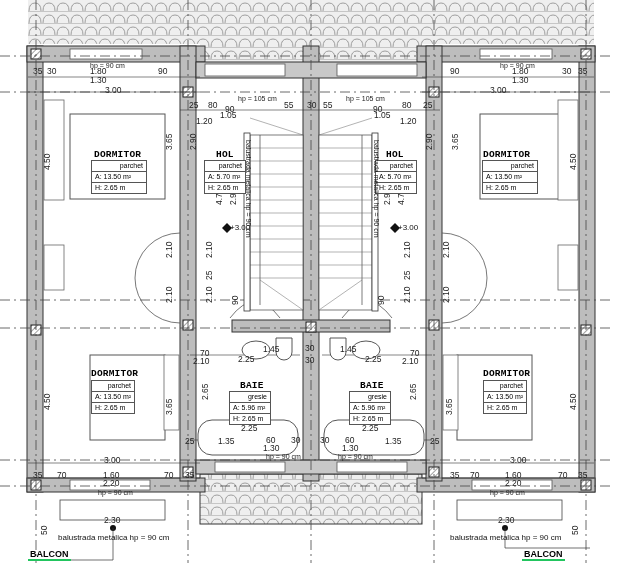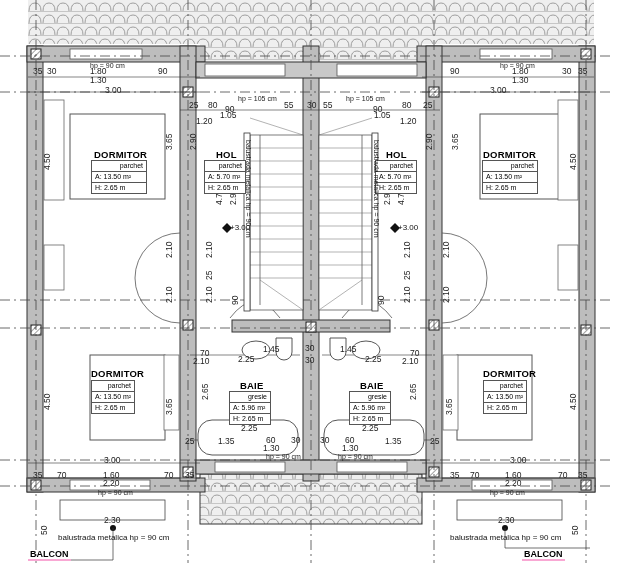--- a/index.html
+++ b/index.html
@@ -5,22 +5,22 @@
   html,body{margin:0;padding:0;background:#fff;}
   #plan{position:relative;width:614px;height:563px;overflow:hidden;background:#fff;font-family:"Liberation Sans",sans-serif;}
   svg{position:absolute;left:0;top:0;}
   .t{font-family:"Liberation Sans",sans-serif;fill:#222;}
   .dim{font-size:8.5px;}
   .small{font-size:7px;}
   .lbl{position:absolute;font-family:"Liberation Sans",sans-serif;color:#111;}
   .roombox{position:absolute;border:1px solid #555;background:#fff;font-size:7px;font-family:"Liberation Sans",sans-serif;}
   .roombox .r{border-top:1px solid #555;height:10px;line-height:10px;padding-left:3px;white-space:nowrap;}
   .roombox .r:first-child{border-top:none;text-align:right;padding-right:3px;}
-  .roomname{position:absolute;font-weight:bold;font-size:9.5px;font-family:Liberation Sans, sans-serif;letter-spacing:0.2px;}
-  .balcon{position:absolute;font-weight:bold;font-size:9px;font-family:"Liberation Sans",sans-serif;border-bottom:2px solid #f9a8d4;padding:0 2px;}
+  .roomname{position:absolute;font-weight:bold;font-size:9.5px;font-family:Liberation Mono, monospace;letter-spacing:0.2px;}
+  .balcon{position:absolute;font-weight:bold;font-size:9px;font-family:"Liberation Sans",sans-serif;border-bottom:2px solid #22c55e;padding:0 2px;}
 </style>
 </head>
 <body>
 
 <div id="plan">
 <svg width="622" height="563" viewBox="0 0 622 563" xmlns="http://www.w3.org/2000/svg">
   <defs>
     <pattern id="tiles" width="14" height="12" patternUnits="userSpaceOnUse">
       <rect width="14" height="12" fill="#efefef"></rect>
       <path d="M1 11 Q1 3 7 3 Q13 3 13 11" fill="none" stroke="#888" stroke-width="0.8"></path>

